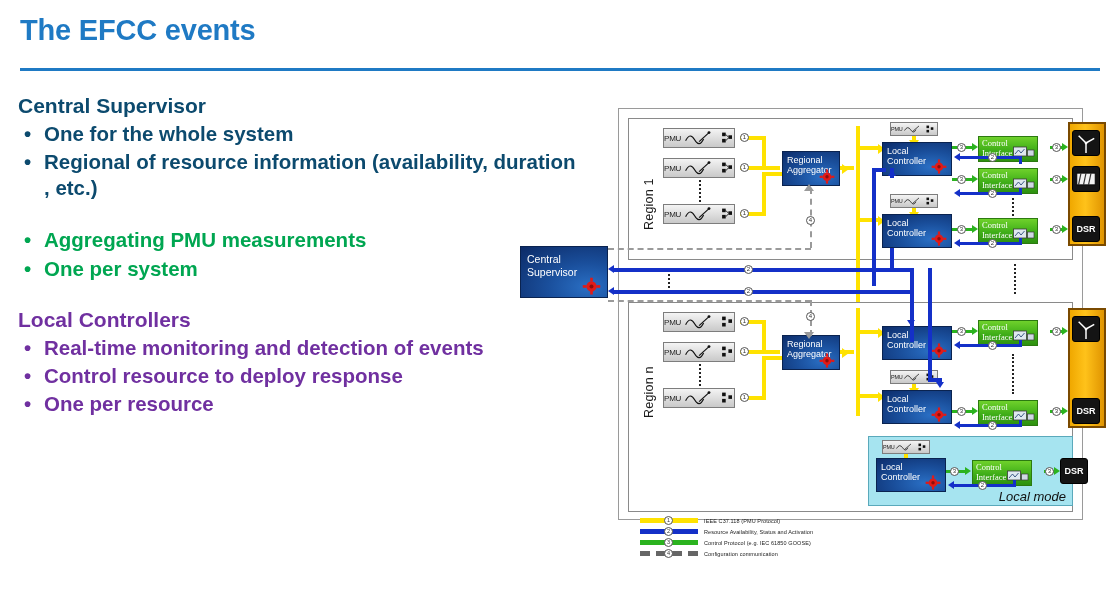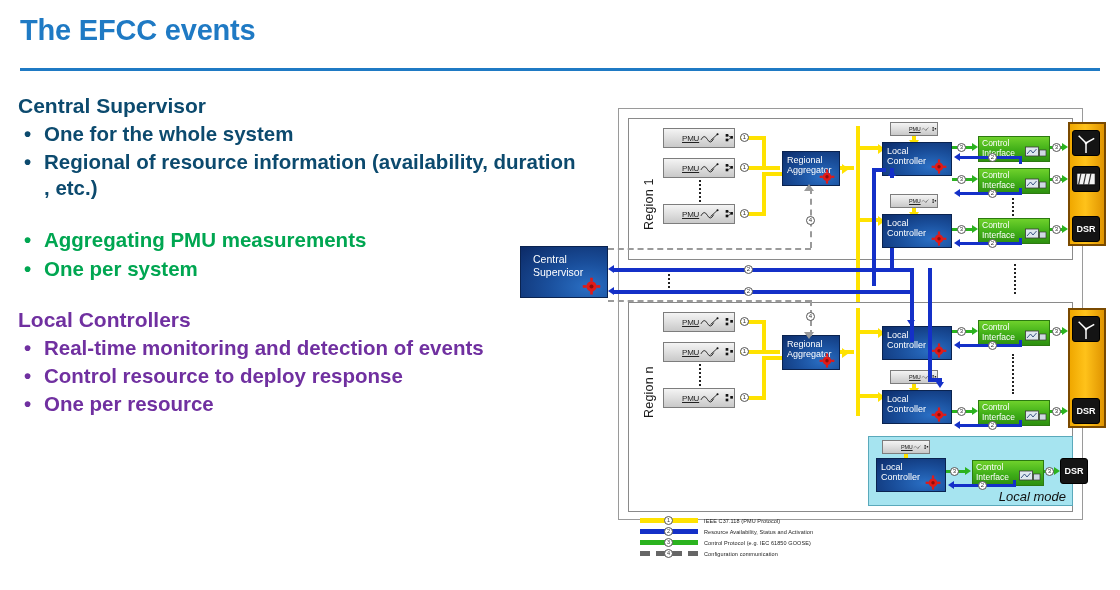--- a/index.html
+++ b/index.html
@@ -100,23 +100,22 @@
   .pmu {
     position: absolute;
     width: 72px; height: 20px;
     background: linear-gradient(#f4f4f4, #c9c9c9);
     border: 1px solid #7d7d7d;
     box-sizing: border-box;
     display: flex;
     align-items: center;
     font-size: 8px;
     color: #222;
-    padding-left: 18px;
+    padding-left: 0;
     letter-spacing: -0.2px;
-    text-decoration: underline;
   }
   .pmu .wav { flex: 1 1 auto; height: 100%; }
   .pmu .plug { width: 13px; height: 100%; }
 
   
   .bluebox {
     position: absolute;
     background: radial-gradient(ellipse at 70% 75%, #2a6fc4 0%, #1a4f9c 45%, #0d2d6b 100%);
     border: 1px solid #0a2350;
     box-sizing: border-box;
@@ -129,29 +128,30 @@
   }
   .gear {
     position: absolute;
     right: 4px; bottom: 1px;
     width: 16px; height: 16px;
   }
 
   
   .greenbox {
     position: absolute;
-    width: 72px; height: 26px;
+    width: 60px; height: 26px;
     background: linear-gradient(180deg, #6fd12c 0%, #3fae18 55%, #2e9010 100%);
     border: 1px solid #2c7a10;
     box-sizing: border-box;
     color: #ffffff;
     font-size: 8.5px;
     line-height: 1.12;
     padding: 2px 0 0 3px;
     overflow: hidden;
+    font-family: Liberation Serif, serif;
   }
   .greenbox .gicon {
     position: absolute;
     right: 2px; bottom: 2px;
     width: 22px; height: 13px;
   }
 
   
   .orange-col {
     position: absolute;
@@ -193,21 +193,21 @@
   #central-sup {
     position: absolute;
     left: 0px; top: 138px;
     width: 88px; height: 52px;
     background: radial-gradient(ellipse at 78% 80%, #2a6fc4 0%, #1a4f9c 42%, #0c2a66 100%);
     border: 1px solid #0a2350;
     box-sizing: border-box;
     color: #fff;
     font-size: 10.5px;
     line-height: 1.2;
-    padding: 6px 0 0 12px;
+    padding: 6px 0 0 6px;
   }
 
   
   .wire { position: absolute; }
   .yel { background: #FFE200; }
   .blu { background: #1430C8; }
   .grn { background: #2bb31f; }
   .dash-line {
     position: absolute;
     border-top: 2.5px dashed #9a9a9a;

